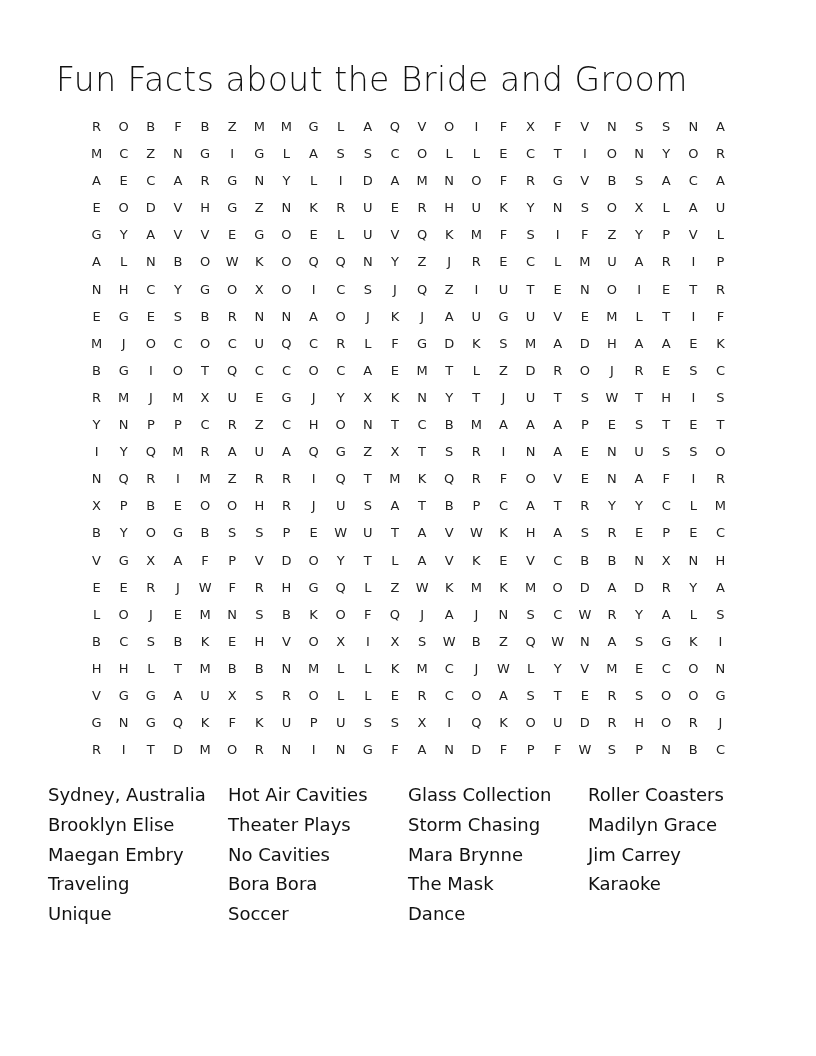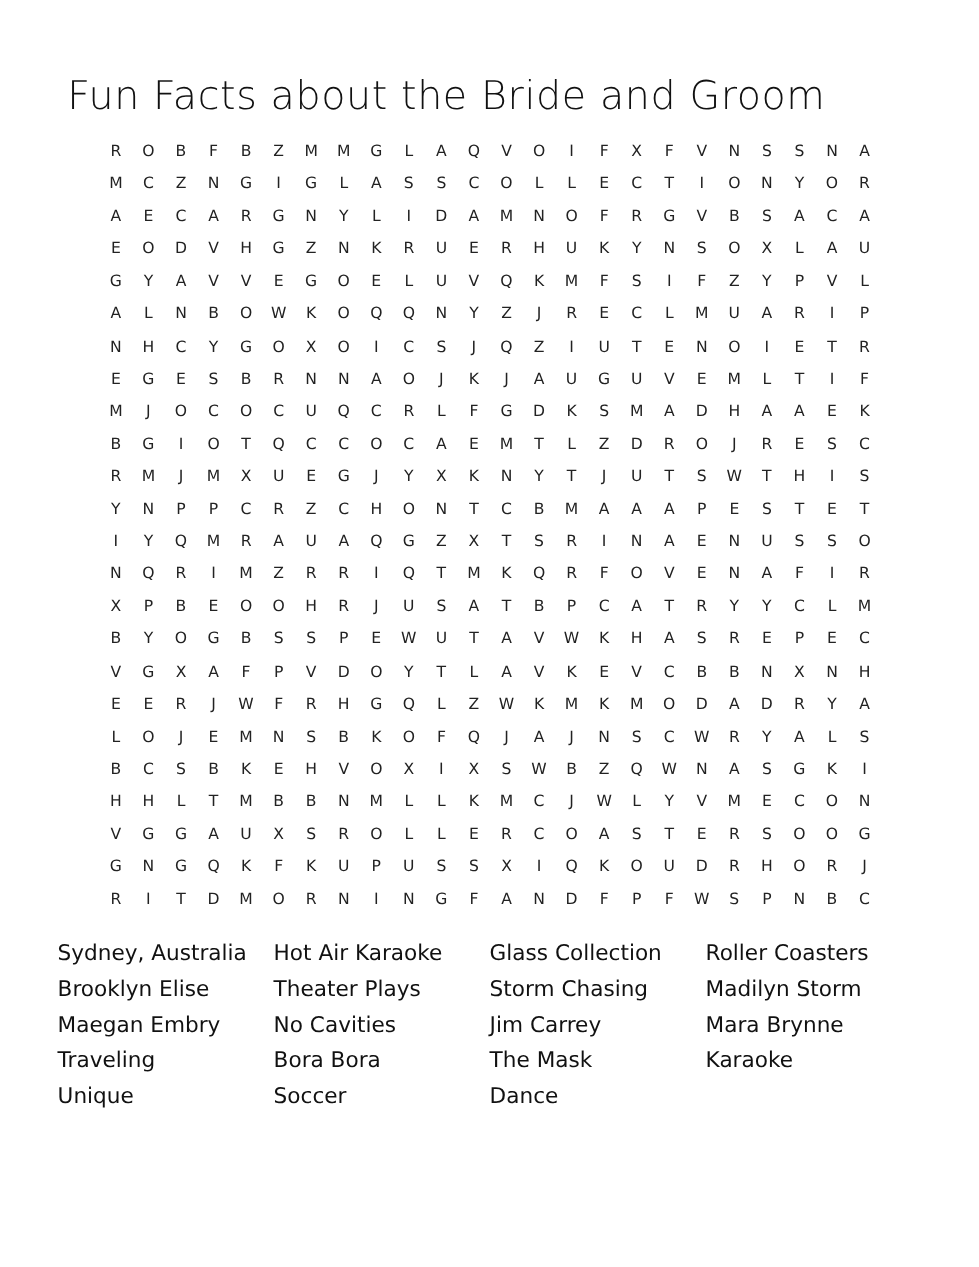--- a/index.html
+++ b/index.html
@@ -596,31 +596,31 @@
     <span class="cell">W</span>
     <span class="cell">S</span>
     <span class="cell">P</span>
     <span class="cell">N</span>
     <span class="cell">B</span>
     <span class="cell">C</span>
   </div>
 
 <div class="words" id="words">
     <div class="word">Sydney, Australia</div>
-    <div class="word">Hot Air Karaoke</div>
+    <div class="word">Hot Air Cavities</div>
     <div class="word">Glass Collection</div>
     <div class="word">Roller Coasters</div>
     <div class="word">Brooklyn Elise</div>
     <div class="word">Theater Plays</div>
     <div class="word">Storm Chasing</div>
-    <div class="word">Madilyn Storm</div>
+    <div class="word">Madilyn Grace</div>
     <div class="word">Maegan Embry</div>
     <div class="word">No Cavities</div>
+    <div class="word">Mara Brynne</div>
     <div class="word">Jim Carrey</div>
-    <div class="word">Mara Brynne</div>
     <div class="word">Traveling</div>
     <div class="word">Bora Bora</div>
     <div class="word">The Mask</div>
     <div class="word">Karaoke</div>
     <div class="word">Unique</div>
     <div class="word">Soccer</div>
     <div class="word">Dance</div>
     <div class="word"></div>
     <div class="word"></div>
     <div class="word"></div>

